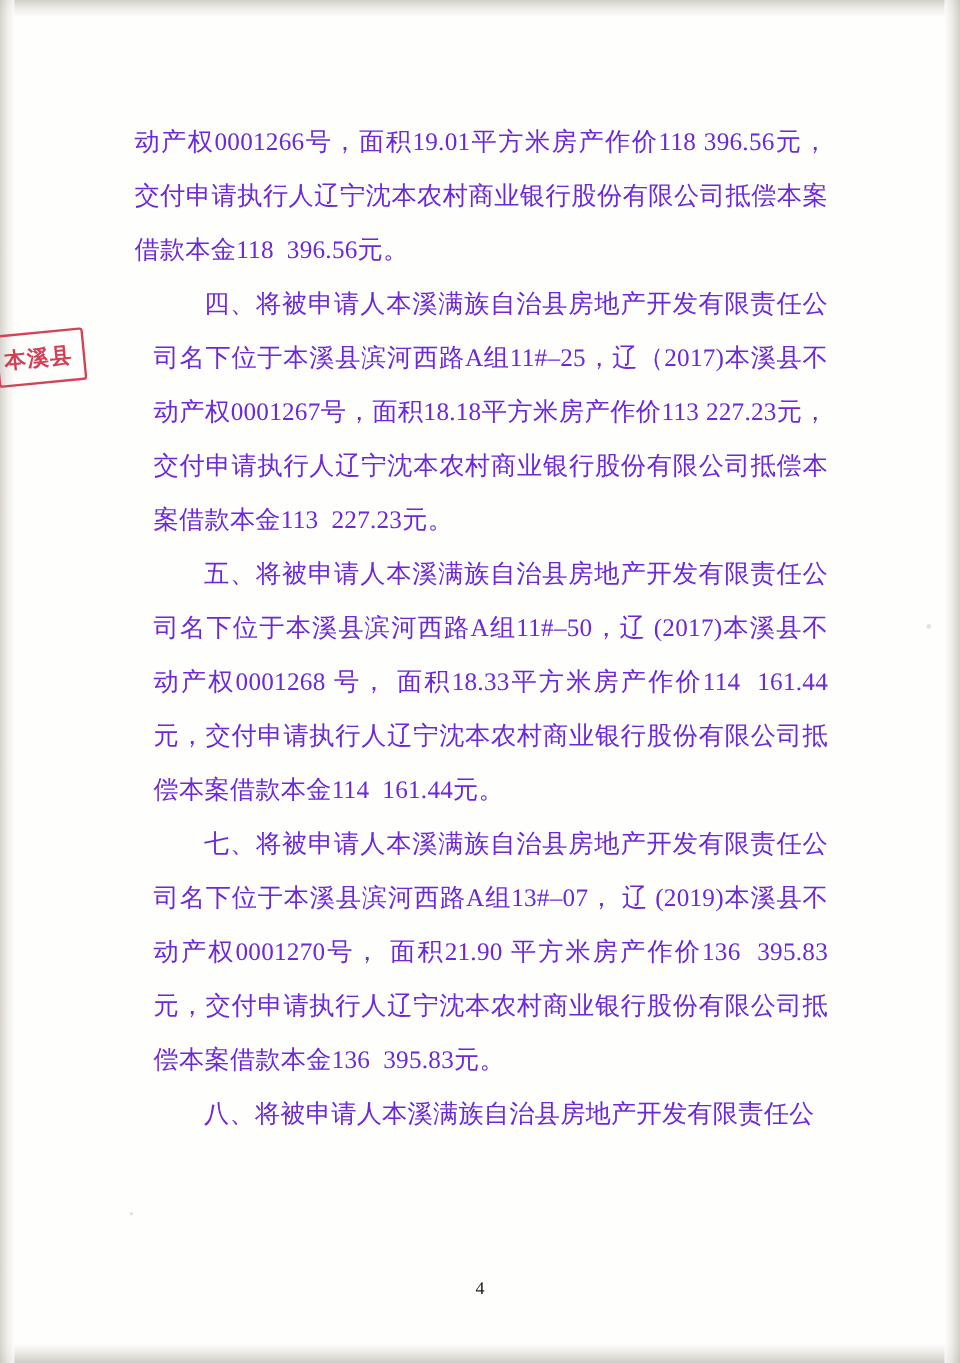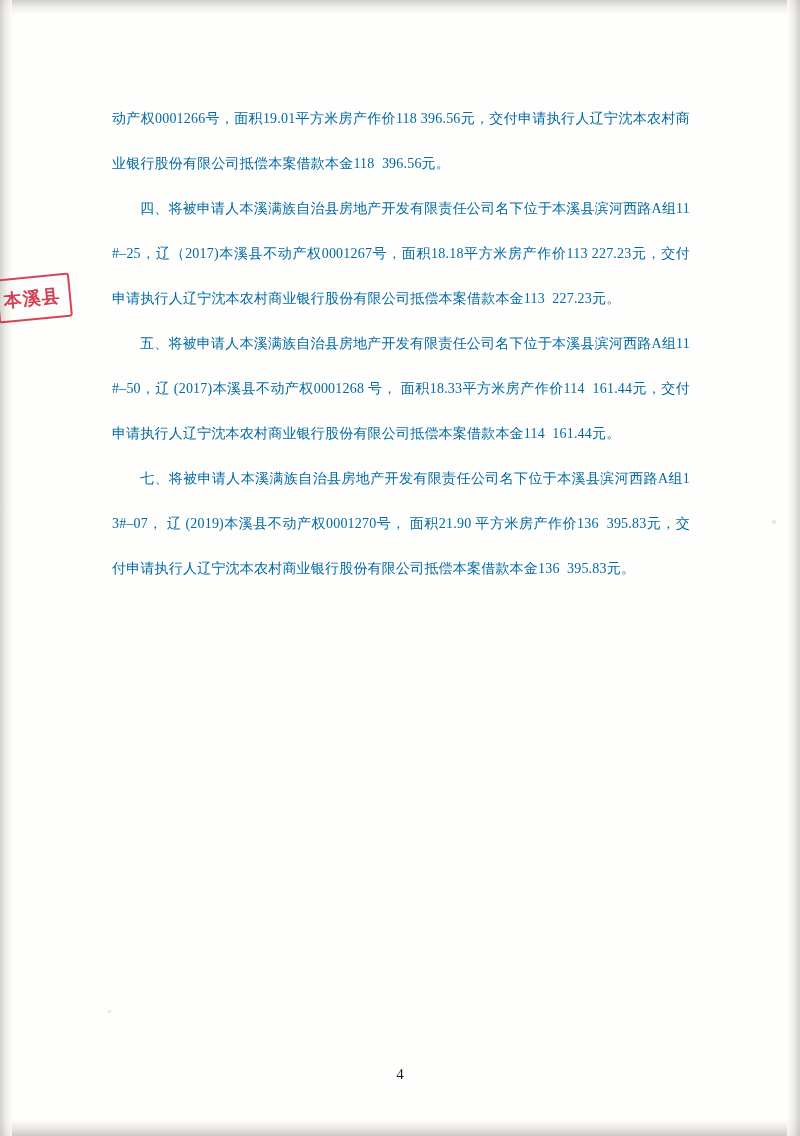--- a/index.html
+++ b/index.html
@@ -56,31 +56,32 @@
   #doc-body {
     position: absolute;
     left: 112px;
     top: 96px;
     width: 578px;
   }
 
   .para {
     margin: 0 0 0 0;
     padding: 0;
-    color: #0369a1;
-    font-size: 14px;
+    color: #6d28d9;
+    font-size: 21px;
     line-height: 45px;
     letter-spacing: 0.2px;
     text-align: justify;
     text-justify: inter-character;
     word-break: break-all;
     white-space: pre-wrap;
   }
   .para.indent {
     text-indent: 2em;
+    margin-left: 16px;
   }
 
   
   #page-number {
     position: absolute;
     left: 0;
     right: 0;
     top: 1066px;
     text-align: center;
     font-size: 15px;
@@ -135,20 +136,21 @@
 
   <div id="seal-stamp">
     <span class="seal-text">本溪县</span>
   </div>
 
   <div id="doc-body">
     <p class="para">动产权0001266号，面积19.01平方米房产作价118 396.56元，交付申请执行人辽宁沈本农村商业银行股份有限公司抵偿本案借款本金118  396.56元。</p>
     <p class="para indent">四、将被申请人本溪满族自治县房地产开发有限责任公司名下位于本溪县滨河西路A组11#–25，辽（2017)本溪县不动产权0001267号，面积18.18平方米房产作价113 227.23元，交付申请执行人辽宁沈本农村商业银行股份有限公司抵偿本案借款本金113  227.23元。</p>
     <p class="para indent">五、将被申请人本溪满族自治县房地产开发有限责任公司名下位于本溪县滨河西路A组11#–50，辽 (2017)本溪县不动产权0001268 号， 面积18.33平方米房产作价114  161.44元，交付申请执行人辽宁沈本农村商业银行股份有限公司抵偿本案借款本金114  161.44元。</p>
     <p class="para indent">七、将被申请人本溪满族自治县房地产开发有限责任公司名下位于本溪县滨河西路A组13#–07， 辽 (2019)本溪县不动产权0001270号， 面积21.90 平方米房产作价136  395.83元，交付申请执行人辽宁沈本农村商业银行股份有限公司抵偿本案借款本金136  395.83元。</p>
+    <p class="para indent">八、将被申请人本溪满族自治县房地产开发有限责任公</p>
   </div>
 
   <div id="page-number">4</div>
 
   <div class="speck" style="left:772px; top:520px; width:4px; height:4px;"></div>
   <div class="speck" style="left:108px; top:1010px; width:3px; height:3px;"></div>
 
 </div>
 
 </body></html>

